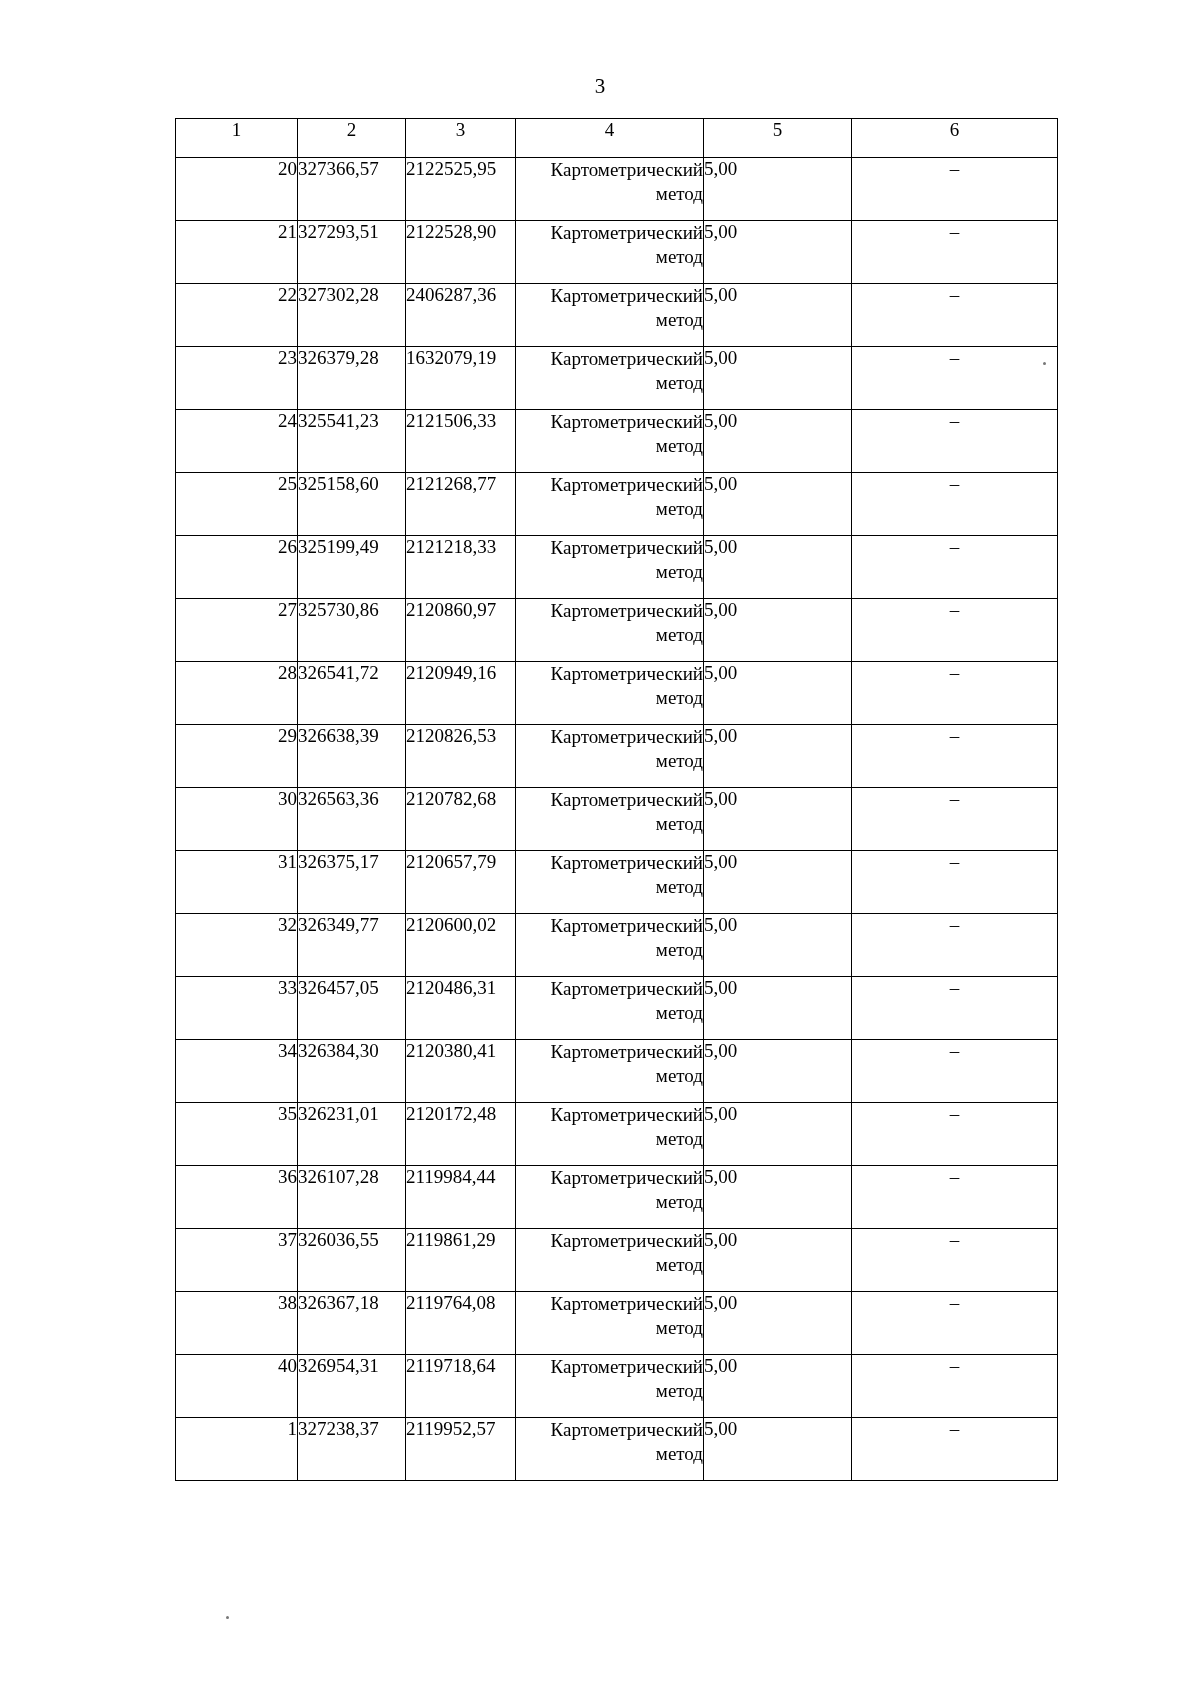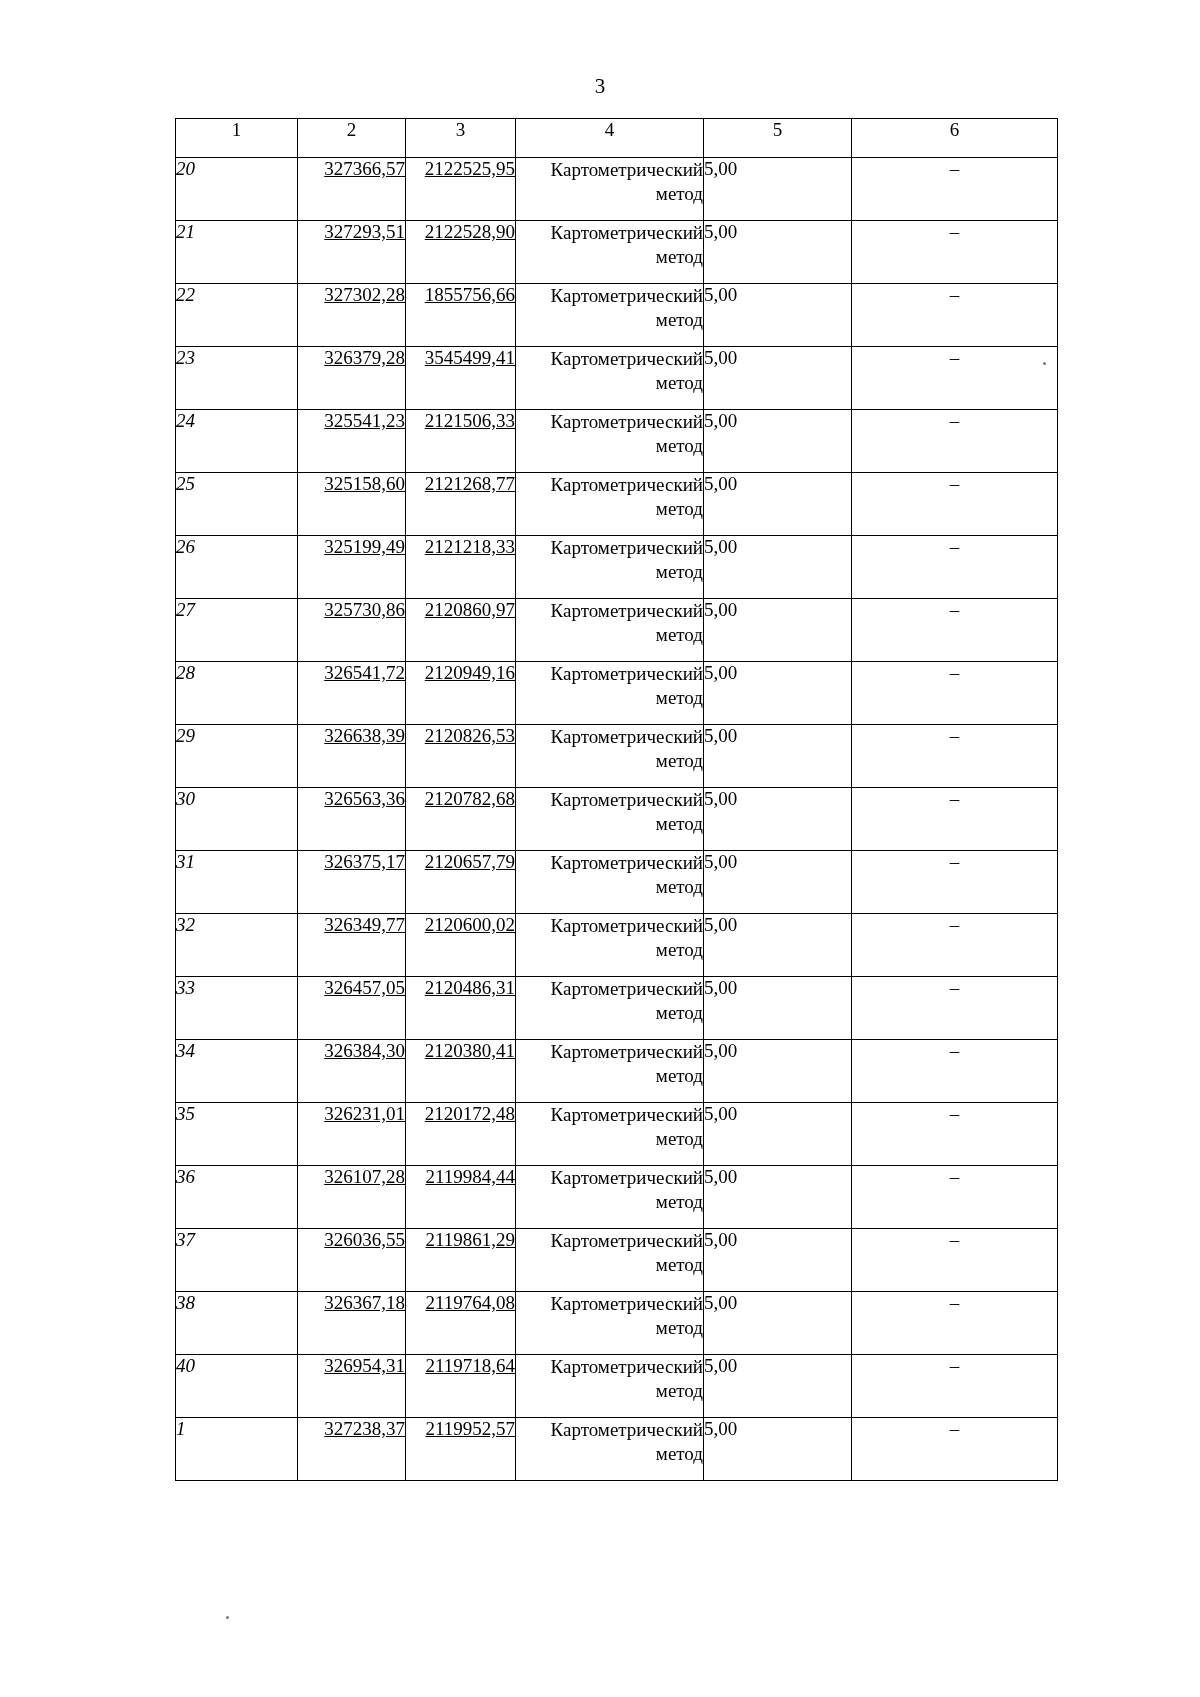--- a/index.html
+++ b/index.html
@@ -58,28 +58,26 @@
   .c2 { width: 108px; }
   .c3 { width: 110px; }
   .c4 { width: 188px; }
   .c5 { width: 148px; }
   .c6 { width: 206px; }
 
   tbody td {
     height: 62px;
   }
   td.num {
+    text-align: right;
+    padding-top: 9px;
+  }
+  td.val {
     text-align: left;
     padding-top: 9px;
-    font-style: italic;
-  }
-  td.val {
-    text-align: right;
-    padding-top: 9px;
-    text-decoration: underline;
   }
   td.method {
     text-align: right;
     padding-top: 9px;
     line-height: 1.25;
   }
   td.acc {
     text-align: left;
     padding-top: 9px;
   }
@@ -135,29 +133,29 @@
             <td class="num">21</td>
             <td class="val">327293,51</td>
             <td class="val">2122528,90</td>
             <td class="method">Картометрический метод</td>
             <td class="acc">5,00</td>
             <td class="note">–</td>
           </tr>
           <tr>
             <td class="num">22</td>
             <td class="val">327302,28</td>
-            <td class="val">1855756,66</td>
+            <td class="val">2406287,36</td>
             <td class="method">Картометрический метод</td>
             <td class="acc">5,00</td>
             <td class="note">–</td>
           </tr>
           <tr>
             <td class="num">23</td>
             <td class="val">326379,28</td>
-            <td class="val">3545499,41</td>
+            <td class="val">1632079,19</td>
             <td class="method">Картометрический метод</td>
             <td class="acc">5,00</td>
             <td class="note">–</td>
           </tr>
           <tr>
             <td class="num">24</td>
             <td class="val">325541,23</td>
             <td class="val">2121506,33</td>
             <td class="method">Картометрический метод</td>
             <td class="acc">5,00</td>

